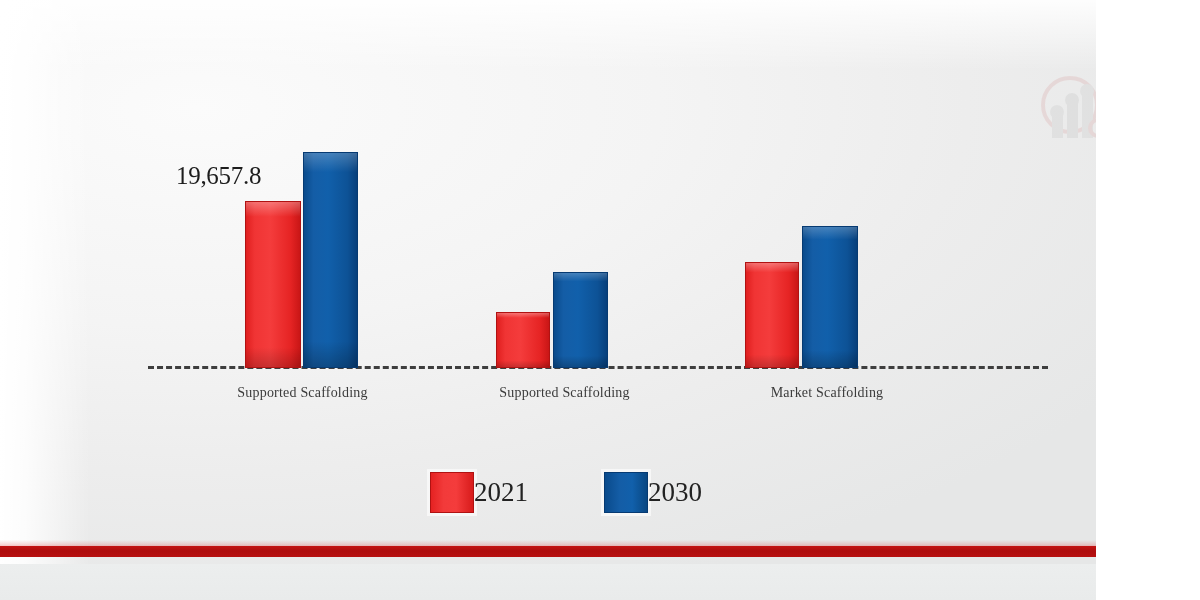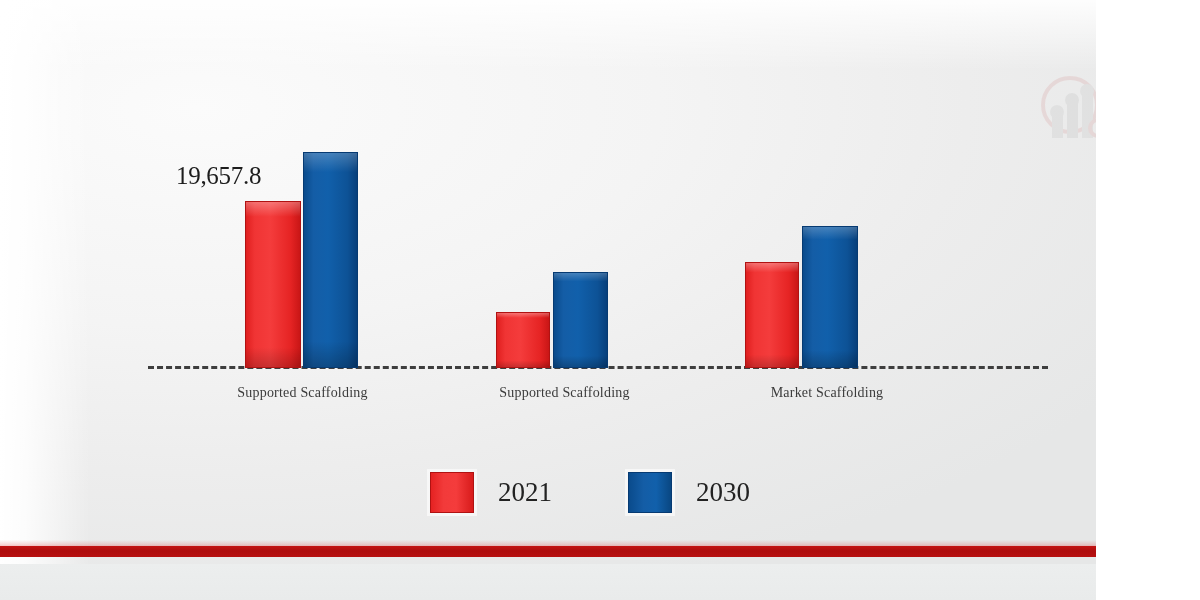--- a/index.html
+++ b/index.html
@@ -169,21 +169,20 @@
   }
 
   .legend-swatch.blue {
     background: linear-gradient(to right, #0a4b8c 0%, #145da6 35%, #1160ab 65%, #094782 100%);
     border-color: #063a72;
   }
 
   .legend-label {
     font-size: 27px;
     color: #222222;
-    margin-left: 24px;
     letter-spacing: 0px;
     white-space: nowrap;
   }
 
   #legend-gap { width: 76px; }
 
   
   #footer-band {
     position: absolute;
     left: 0;

